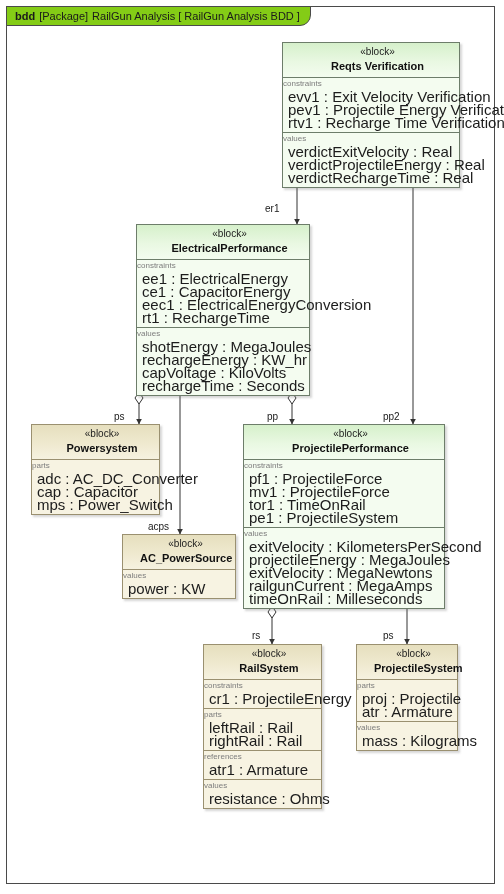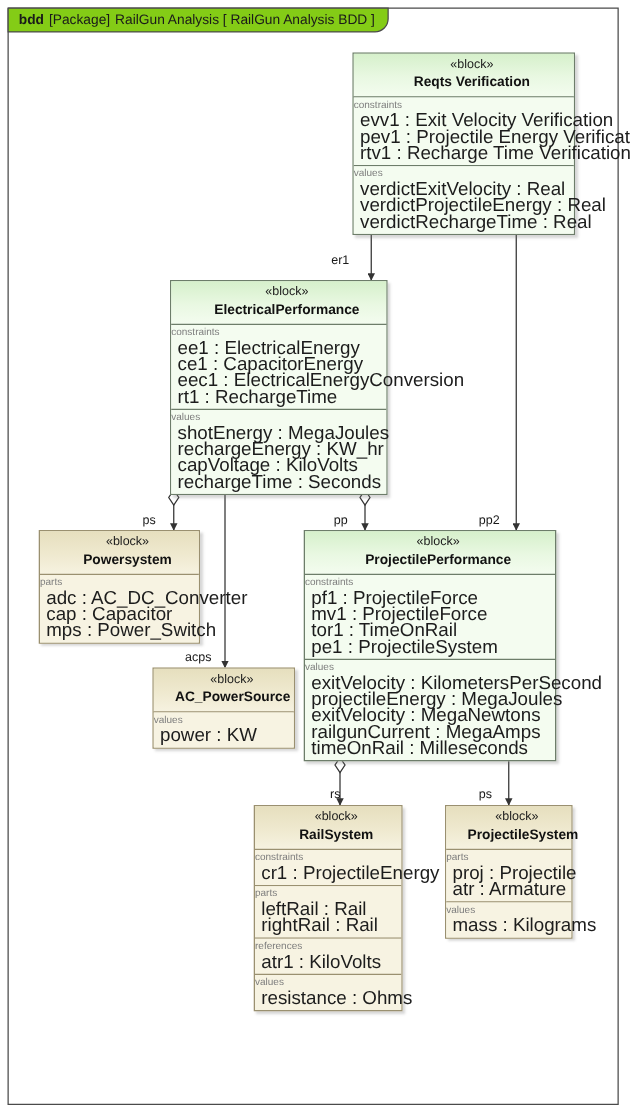--- a/index.html
+++ b/index.html
@@ -163,21 +163,21 @@
 
       <path d="M 407 606 L 407 644" marker-end="url(#arr)"></path>
     </g>
   </svg>
 
   <div class="edge-label" style="left:265px; top:203px;">er1</div>
   <div class="edge-label" style="left:383px; top:411px;">pp2</div>
   <div class="edge-label" style="left:114px; top:411px;">ps</div>
   <div class="edge-label" style="left:148px; top:521px;">acps</div>
   <div class="edge-label" style="left:267px; top:411px;">pp</div>
-  <div class="edge-label" style="left:264px; top:630px;text-align:center;">rs</div>
+  <div class="edge-label" style="left:252px; top:630px;text-align:center;">rs</div>
   <div class="edge-label" style="left:383px; top:630px;">ps</div>
 
   <div class="block" style="left:282px; top:42px; width:178px;">
     <div class="blk-head">
       <div class="stereo">«block»</div>
       <div class="blk-name">Reqts Verification</div>
     </div>
     <div class="compart">
       <div class="compart-title">constraints</div>
       <div class="feat">evv1 : Exit Velocity Verification</div>
@@ -268,21 +268,21 @@
       <div class="compart-title">constraints</div>
       <div class="feat">cr1 : ProjectileEnergy</div>
     </div>
     <div class="compart">
       <div class="compart-title">parts</div>
       <div class="feat">leftRail : Rail</div>
       <div class="feat">rightRail : Rail</div>
     </div>
     <div class="compart">
       <div class="compart-title">references</div>
-      <div class="feat">atr1 : KiloVolts</div>
+      <div class="feat">atr1 : Armature</div>
     </div>
     <div class="compart">
       <div class="compart-title">values</div>
       <div class="feat">resistance : Ohms</div>
     </div>
   </div>
 
   <div class="block tan" style="left:356px; top:644px; width:102px;">
     <div class="blk-head">
       <div class="stereo">«block»</div>

